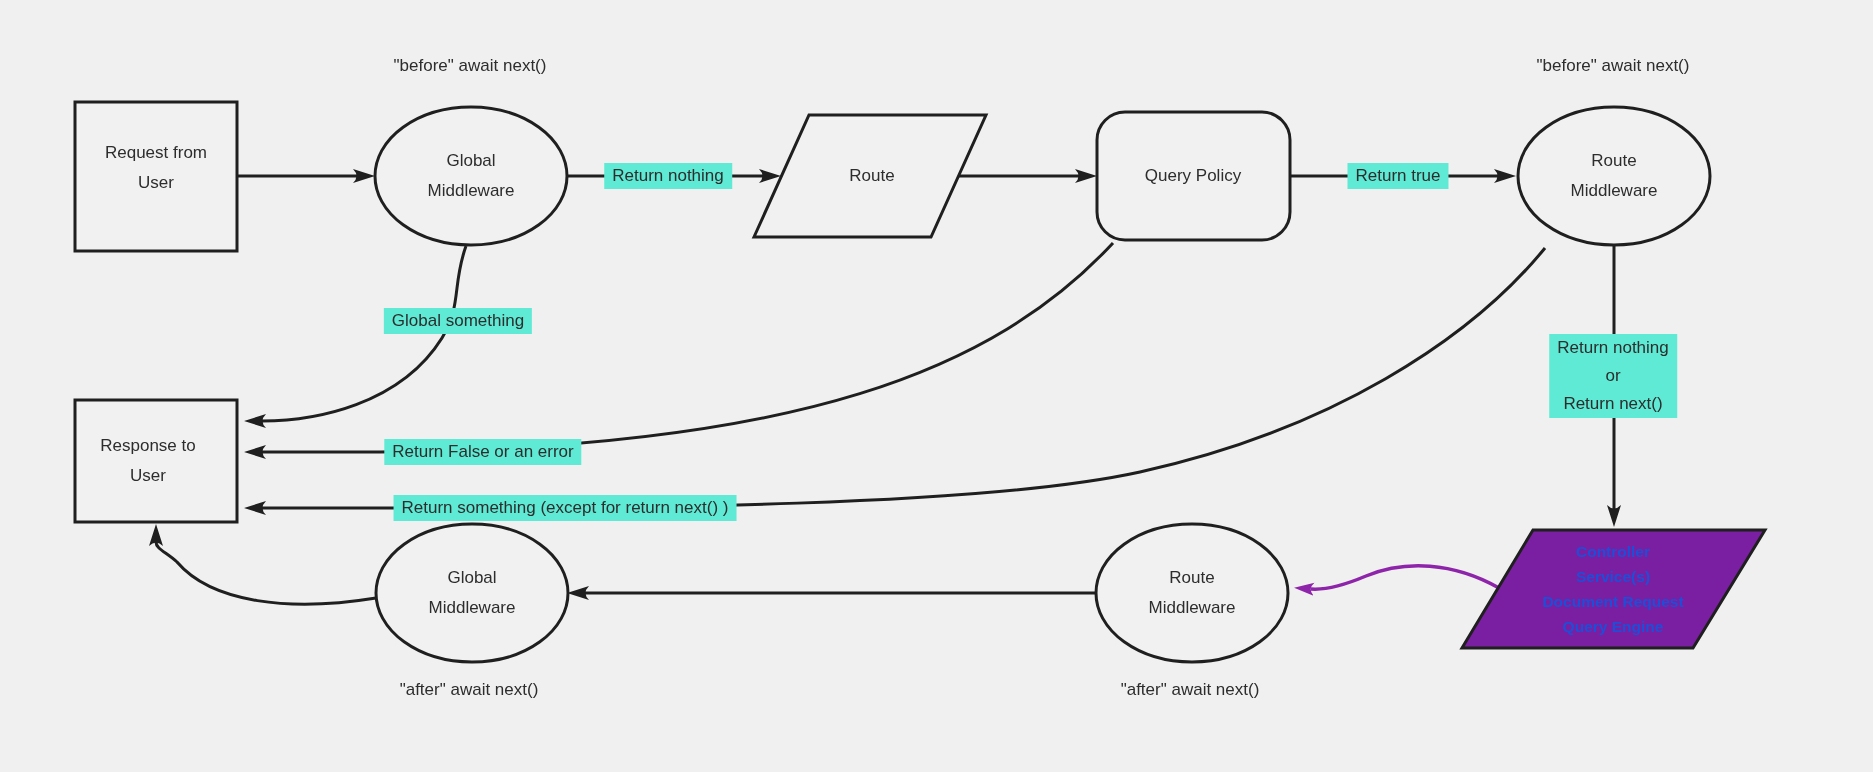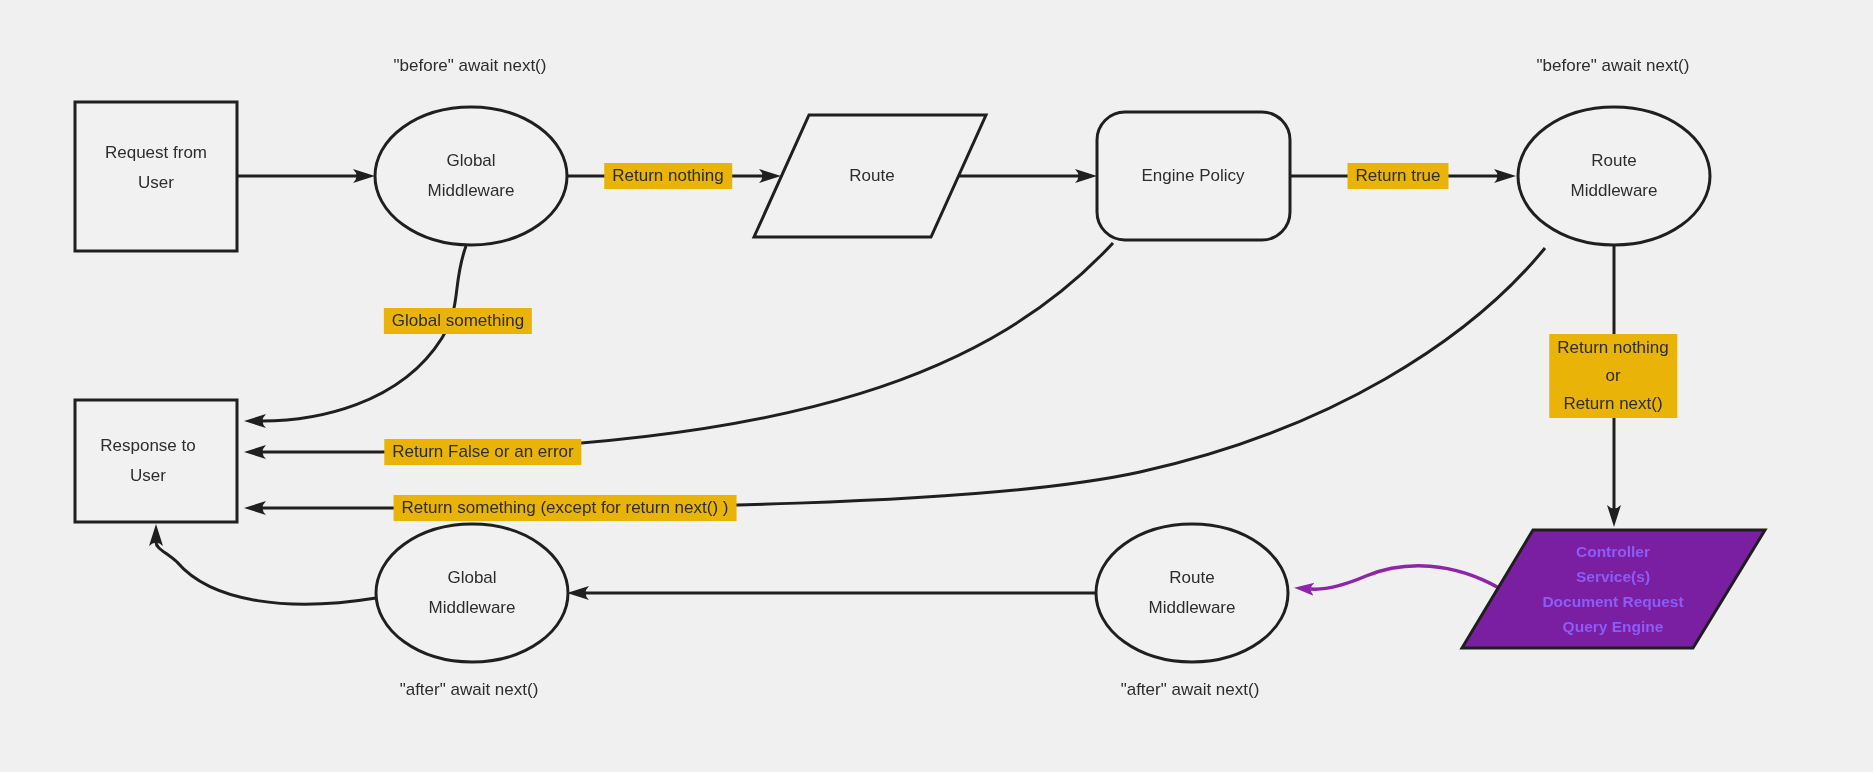--- a/index.html
+++ b/index.html
@@ -15,24 +15,24 @@
   .node-shape{fill:#f1f1f1;stroke:#1f1f1f;stroke-width:3;}
   .controller-shape{fill:#7b1fa2;stroke:#1f1f1f;stroke-width:3;}
   .edge{fill:none;stroke:#1f1f1f;stroke-width:3;}
   .edge-purple{fill:none;stroke:#8e24aa;stroke-width:3.5;}
   .lbl{
     position:absolute;transform:translate(-50%,-50%);
     text-align:center;font-size:17px;line-height:30px;
     white-space:nowrap;color:#2d2d2d;
   }
   .lbl .ln{display:block;}
-  .edge-lbl{background:#eab308;padding:0 8px;line-height:26px;text-align:center;}
+  .edge-lbl{background:#5eead4;padding:0 8px;line-height:26px;text-align:center;}
   .annot{line-height:22px;}
   .controller-lbl{
-    color:#8b5cf6;font-weight:bold;font-size:15.5px;line-height:25px;
+    color:#1d4ed8;font-weight:bold;font-size:15.5px;line-height:25px;
     background:transparent;
   }
 </style>
 </head>
 <body>
 
 <div id="stage">
 
   <svg class="diagram" width="1873" height="772" viewBox="0 0 1873 772">
     <defs>
@@ -72,21 +72,21 @@
     <span class="ln">User</span>
   </div>
   <div class="lbl" style="left:471px;top:176px">
     <span class="ln">Global</span>
     <span class="ln">Middleware</span>
   </div>
   <div class="lbl" style="left:872px;top:176px">
     <span class="ln">Route</span>
   </div>
   <div class="lbl" style="left:1193px;top:176px">
-    <span class="ln">Engine Policy</span>
+    <span class="ln">Query Policy</span>
   </div>
   <div class="lbl" style="left:1614px;top:176px">
     <span class="ln">Route</span>
     <span class="ln">Middleware</span>
   </div>
   <div class="lbl" style="left:148px;top:461px">
     <span class="ln">Response to</span>
     <span class="ln">User</span>
   </div>
   <div class="lbl" style="left:472px;top:593px">

